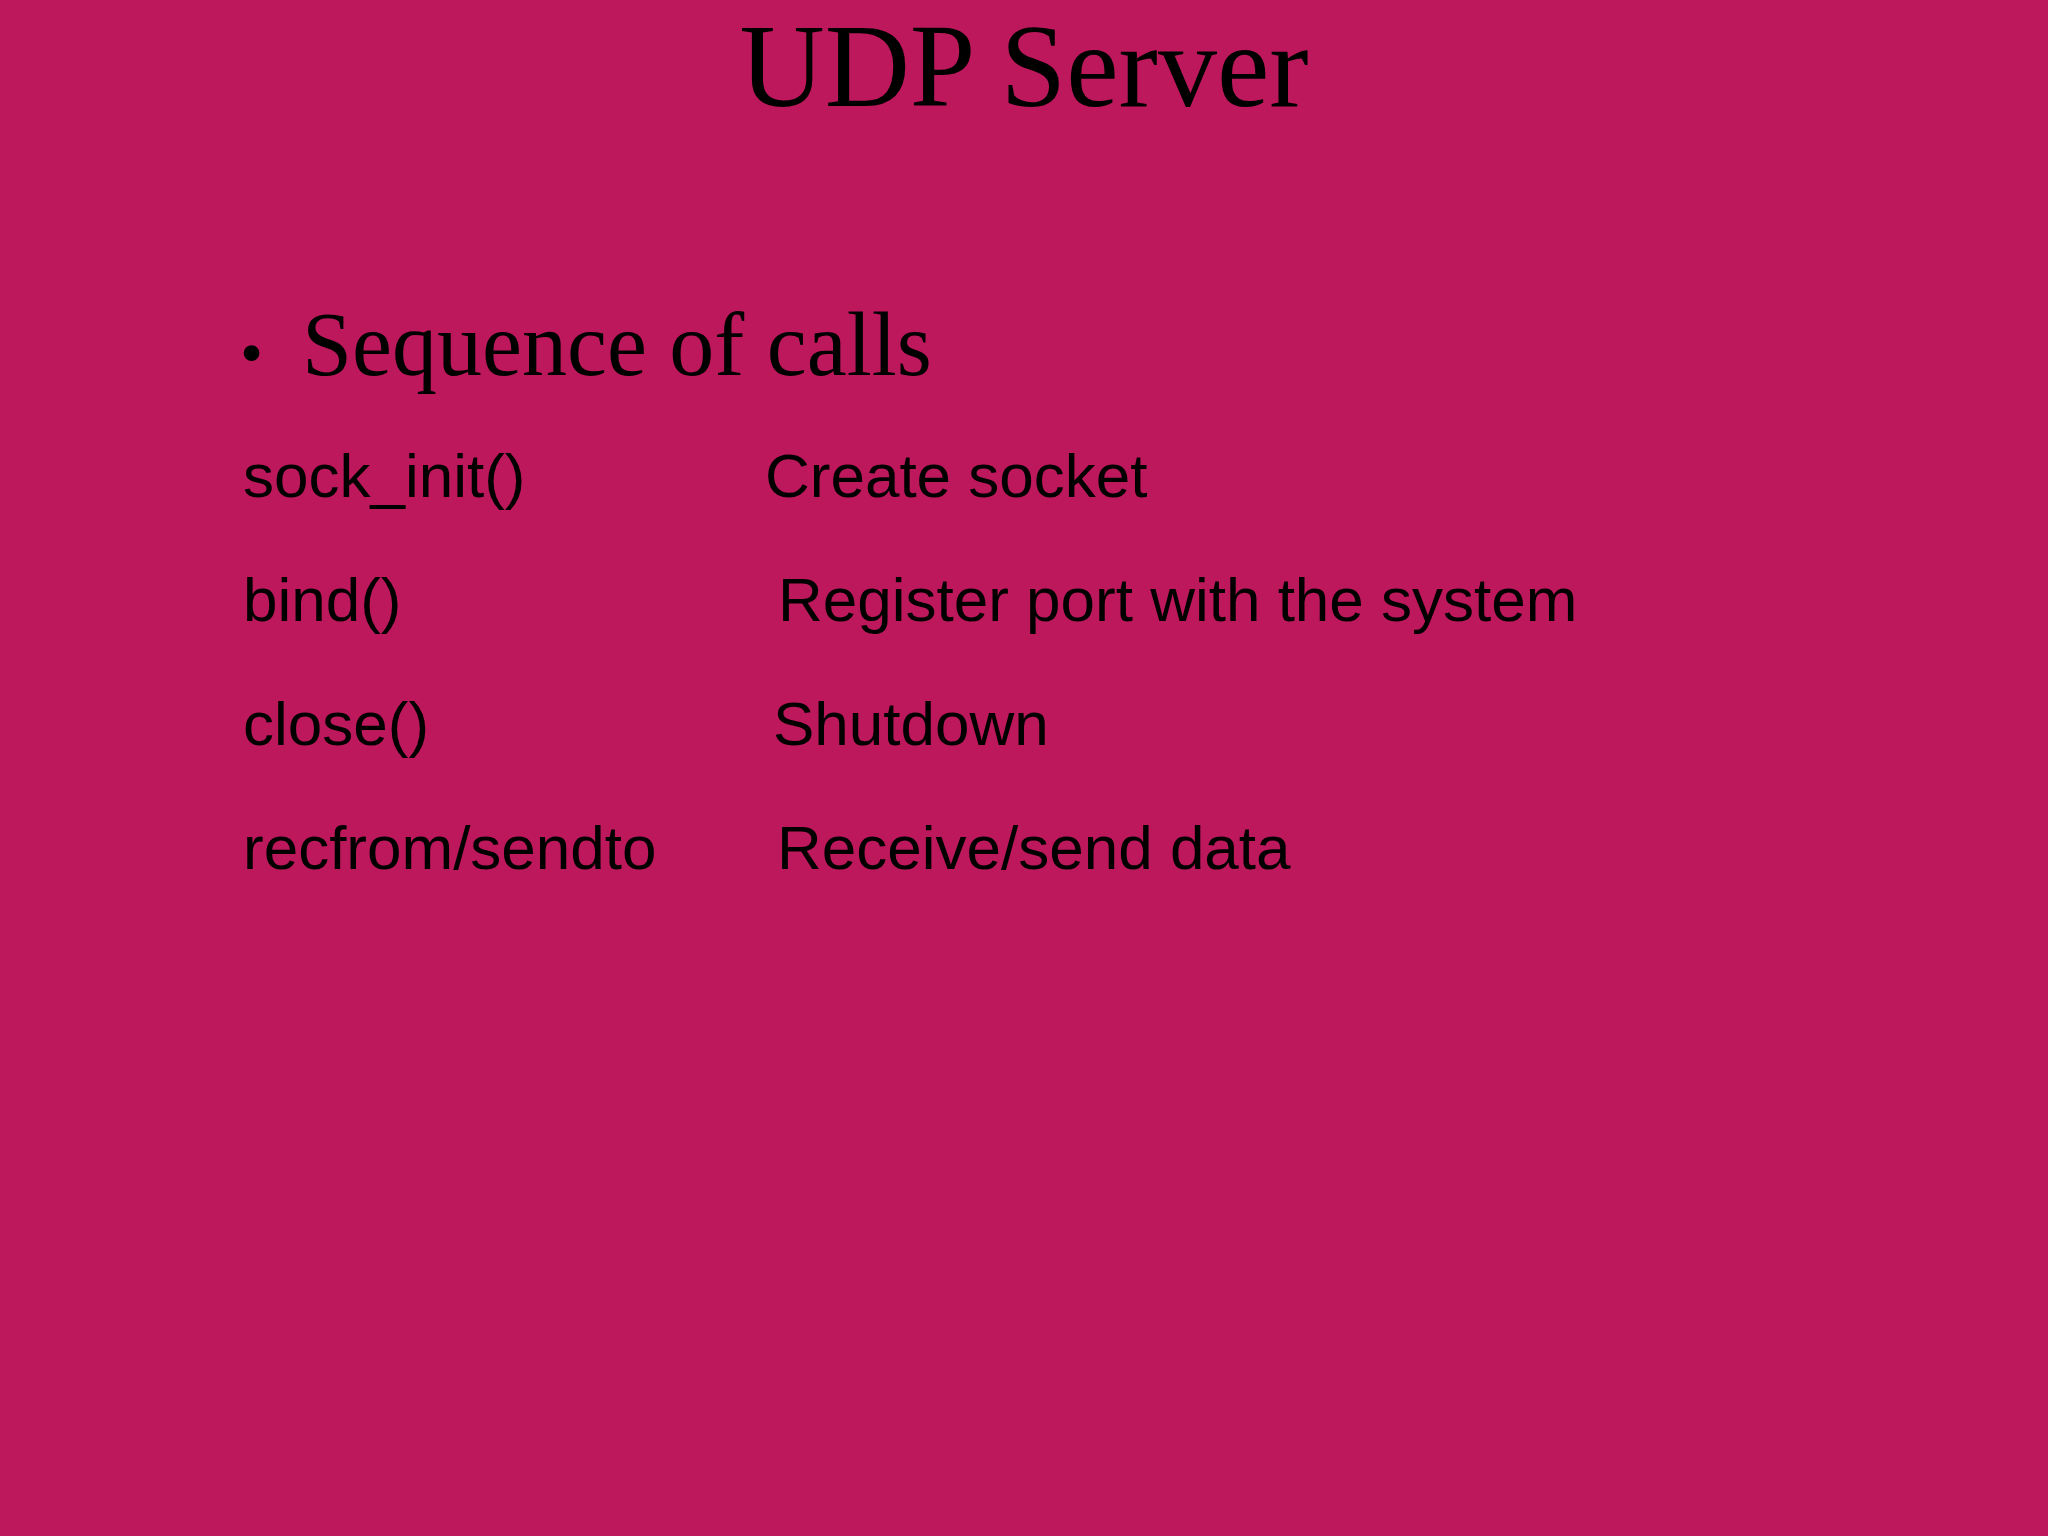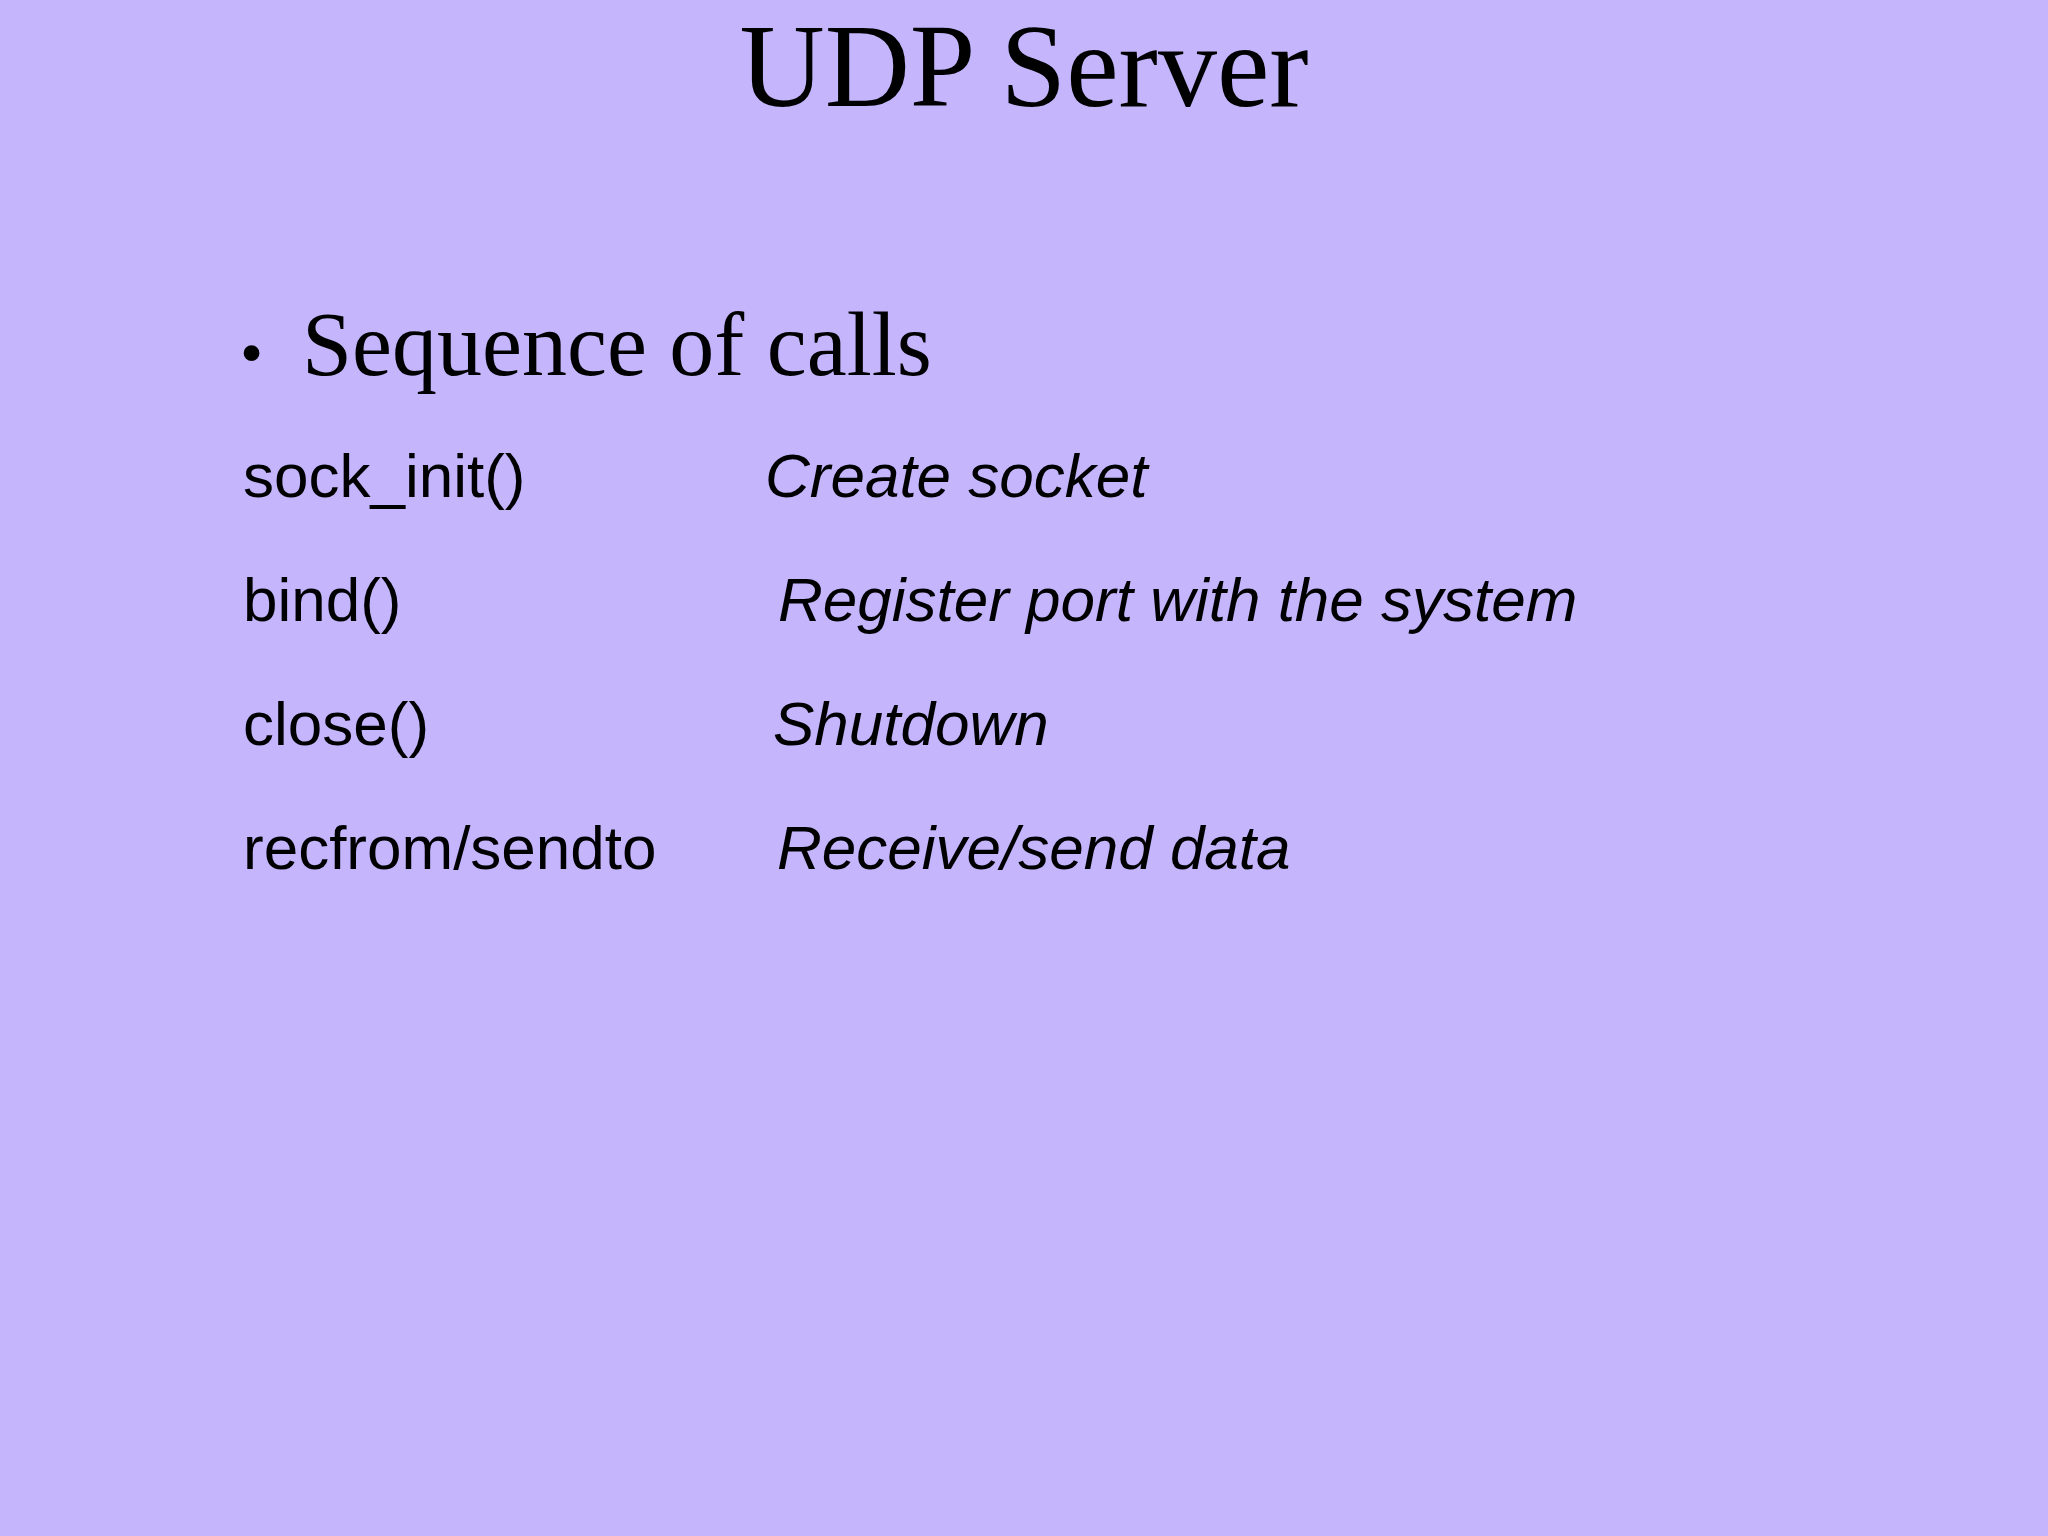--- a/index.html
+++ b/index.html
@@ -14,21 +14,21 @@
     overflow: hidden;
     font-family: "Liberation Sans", sans-serif;
     color: #000000;
     -webkit-font-smoothing: antialiased;
   }
 
   .slide {
     position: relative;
     width: 2048px;
     height: 1536px;
-    background: #c4b5fd;
+    background: #be185d;
   }
 
   
   .slide-title {
     position: absolute;
     left: 0;
     top: 8px;
     width: 2048px;
     text-align: center;
     font-family: "Liberation Serif", "DejaVu Serif", serif;
@@ -84,21 +84,20 @@
   .call-name {
     position: absolute;
     left: 0;
     top: 0;
     white-space: nowrap;
   }
   .call-desc {
     position: absolute;
     top: 0;
     white-space: nowrap;
-    font-style: italic;
   }
   .call-row[data-row="0"] .call-desc { left: 522px; }
   .call-row[data-row="1"] .call-desc { left: 535px; }
   .call-row[data-row="2"] .call-desc { left: 534px; }
   .call-row[data-row="3"] .call-desc { left: 530px; }
 </style>
 </head>
 <body>
 
 <div class="slide">

